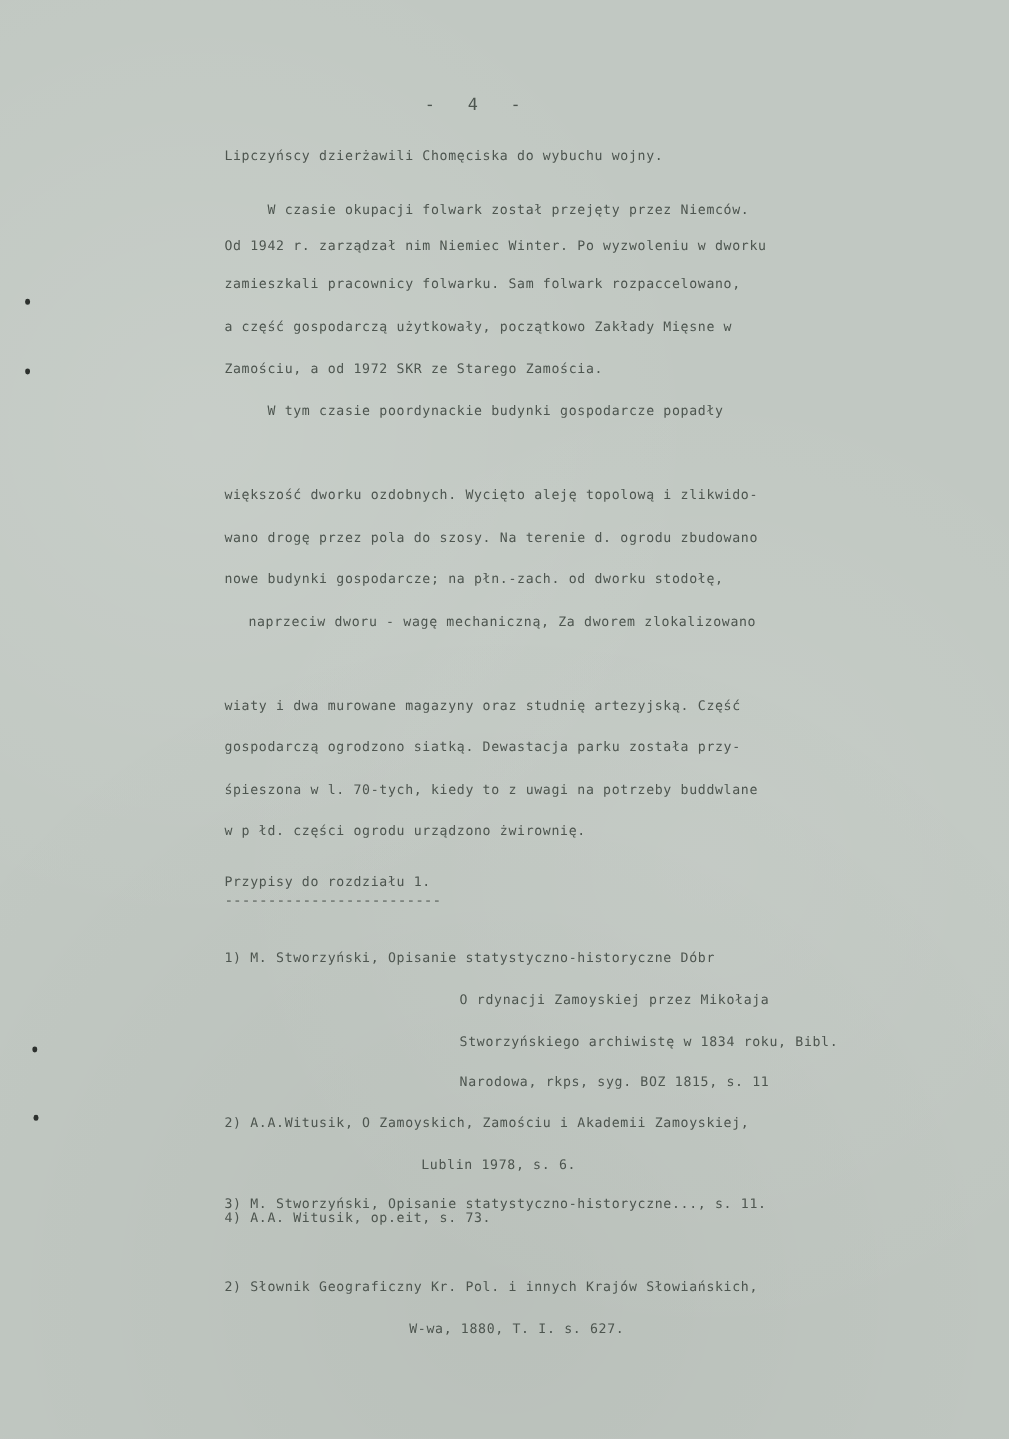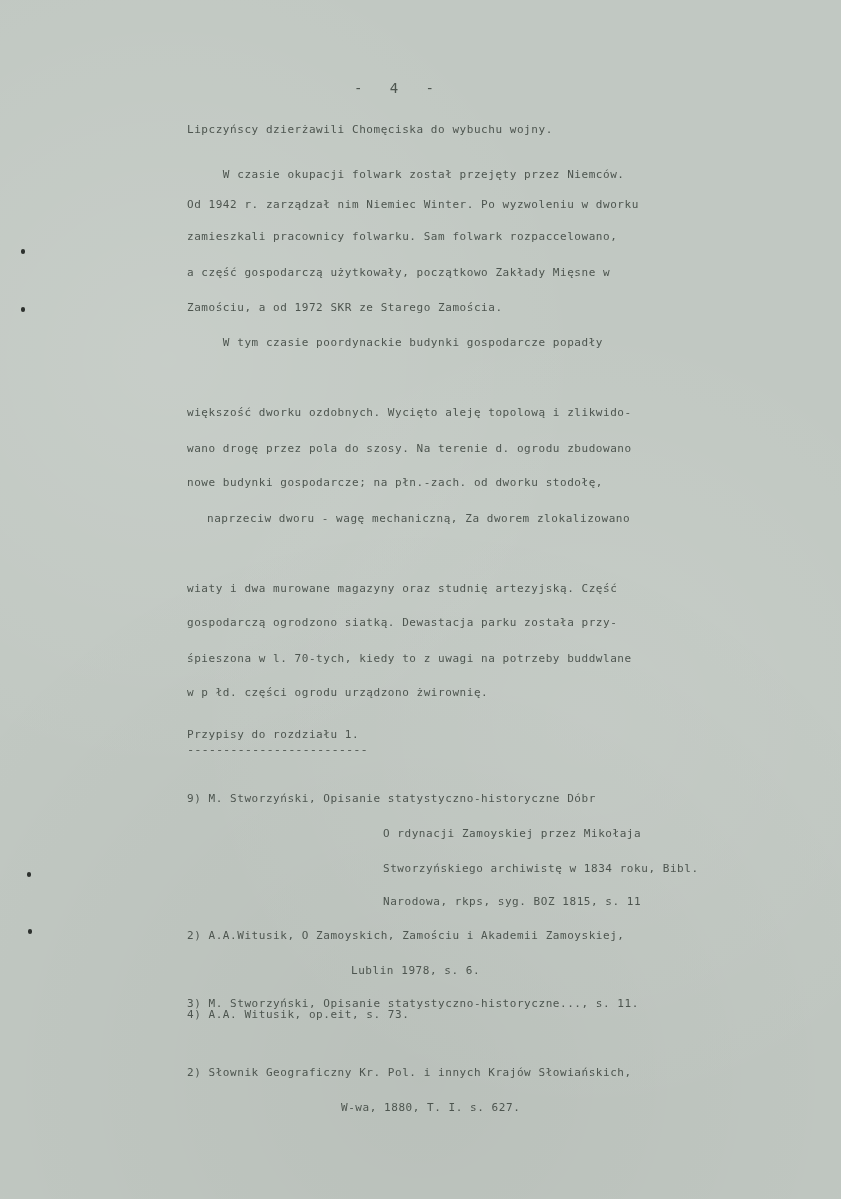--- a/index.html
+++ b/index.html
@@ -78,21 +78,21 @@
   <div class="line" style="left:187px; top:474px;">nowe budynki gospodarcze; na płn.-zach. od dworku stodołę,</div>
   <div class="line" style="left:187px; top:510px;margin-left:20px;">naprzeciw dworu - wagę mechaniczną, Za dworem zlokalizowano</div>
   <div class="line" style="left:187px; top:580px;">wiaty i dwa murowane magazyny oraz studnię artezyjską. Część</div>
   <div class="line" style="left:187px; top:614px;">gospodarczą ogrodzono siatką. Dewastacja parku została przy-</div>
   <div class="line" style="left:187px; top:650px;">śpieszona w l. 70-tych, kiedy to z uwagi na potrzeby buddwlane</div>
   <div class="line" style="left:187px; top:684px;">w p łd. części ogrodu urządzono żwirownię.</div>
 
   <div class="line" style="left:187px; top:726px;">Przypisy do rozdziału 1.</div>
   <div class="dashes">-------------------------</div>
 
-  <div class="line" style="left:187px; top:790px;">9) M. Stworzyński, Opisanie statystyczno-historyczne Dóbr</div>
+  <div class="line" style="left:187px; top:790px;">1) M. Stworzyński, Opisanie statystyczno-historyczne Dóbr</div>
   <div class="line" style="left:383px; top:825px;">O rdynacji Zamoyskiej przez Mikołaja</div>
   <div class="line" style="left:383px; top:860px;">Stworzyńskiego archiwistę w 1834 roku, Bibl.</div>
   <div class="line" style="left:383px; top:893px;">Narodowa, rkps, syg. BOZ 1815, s. 11</div>
   <div class="line" style="left:187px; top:927px;">2) A.A.Witusik, O Zamoyskich, Zamościu i Akademii Zamoyskiej,</div>
   <div class="line" style="left:351px; top:962px;">Lublin 1978, s. 6.</div>
   <div class="line" style="left:187px; top:995px;">3) M. Stworzyński, Opisanie statystyczno-historyczne..., s. 11.</div>
   <div class="line" style="left:187px; top:1006px;">4) A.A. Witusik, op.eit, s. 73.</div>
   <div class="line" style="left:187px; top:1064px;">2) Słownik Geograficzny Kr. Pol. i innych Krajów Słowiańskich,</div>
   <div class="line" style="left:341px; top:1099px;">W-wa, 1880, T. I. s. 627.</div>
 

